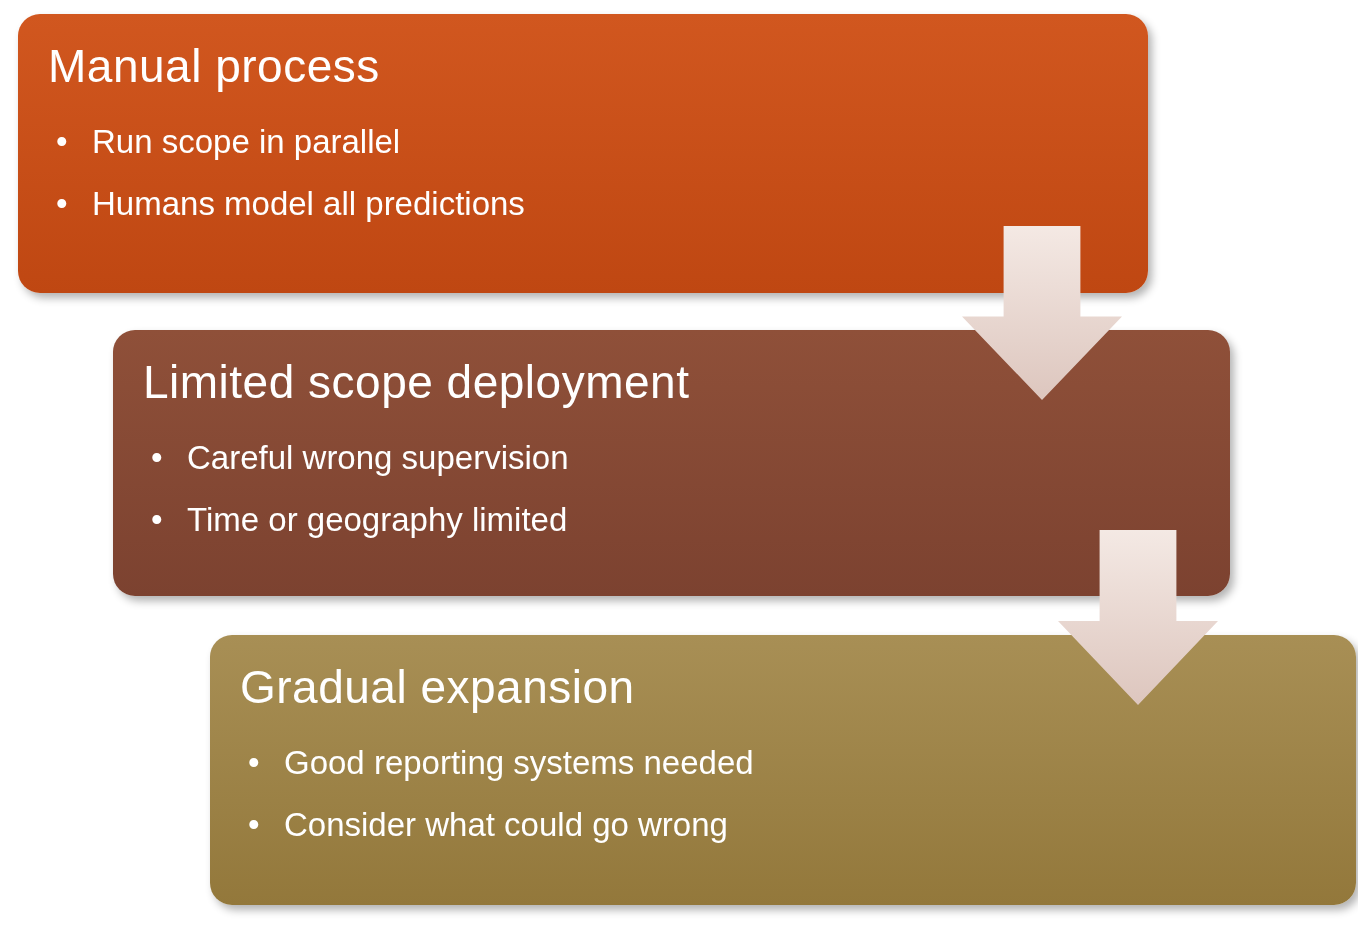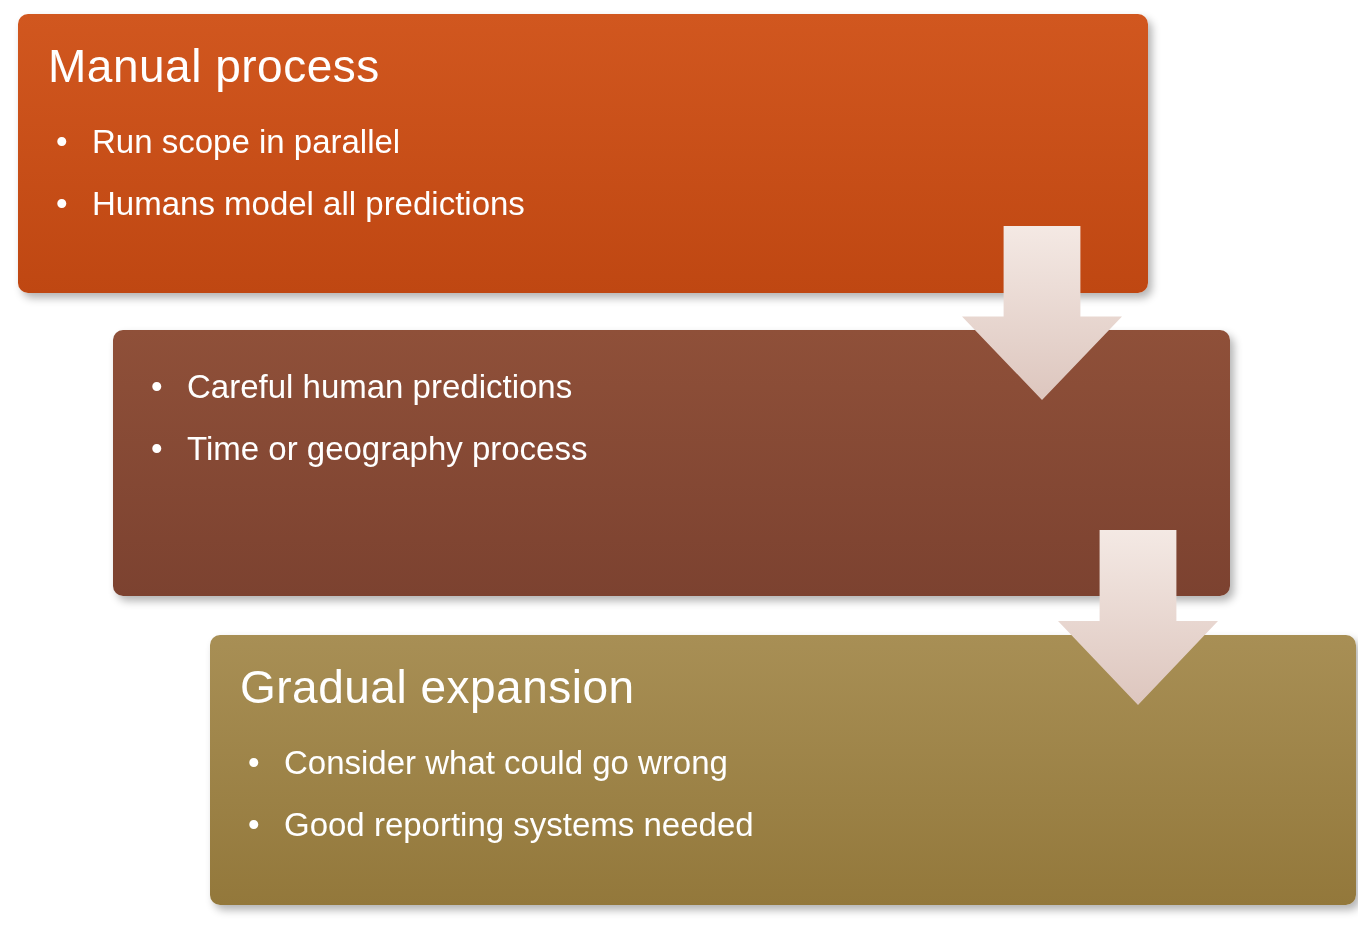--- a/index.html
+++ b/index.html
@@ -10,21 +10,21 @@
   }
   .canvas {
     position: relative;
     width: 1358px;
     height: 928px;
     background: #ffffff;
     overflow: hidden;
   }
   .step-box {
     position: absolute;
-    border-radius: 10px;
+    border-radius: 22px;
     box-shadow: 4px 5px 9px rgba(0,0,0,0.30);
     color: #ffffff;
     box-sizing: border-box;
     padding: 26px 19px 0 30px;
     z-index: 1;
   }
   .step-box.step-0 { left: 18px;  top: 14px;  width: 1130px; height: 279px; }
   .step-box.step-1 { left: 113px; top: 330px; width: 1117px; height: 266px; }
   .step-box.step-2 { left: 210px; top: 635px; width: 1146px; height: 270px; }
 
@@ -71,29 +71,30 @@
     <h2 class="step-title">Manual process</h2>
     <ul class="bullet-list">
       <li class="bullet-item">Run scope in parallel</li>
       <li class="bullet-item">Humans model all predictions</li>
     </ul>
   </div>
 
   <div class="down-arrow arrow-0" style="background: linear-gradient(rgb(244, 233, 228) 0%, rgb(221, 198, 190) 100%);"></div>
 
   <div class="step-box step-1" style="background: linear-gradient(rgb(143, 80, 57) 0%, rgb(124, 66, 48) 100%); color: rgb(255, 255, 255);">
+    <h2 class="step-title">Limited scope deployment</h2>
     <ul class="bullet-list">
-      <li class="bullet-item">Careful human predictions</li>
-      <li class="bullet-item">Time or geography process</li>
+      <li class="bullet-item">Careful wrong supervision</li>
+      <li class="bullet-item">Time or geography limited</li>
     </ul>
   </div>
 
   <div class="down-arrow arrow-1" style="background: linear-gradient(rgb(244, 233, 228) 0%, rgb(221, 198, 190) 100%);"></div>
 
   <div class="step-box step-2" style="background: linear-gradient(rgb(168, 143, 85) 0%, rgb(147, 120, 59) 100%); color: rgb(255, 255, 255);">
     <h2 class="step-title">Gradual expansion</h2>
     <ul class="bullet-list">
+      <li class="bullet-item">Good reporting systems needed</li>
       <li class="bullet-item">Consider what could go wrong</li>
-      <li class="bullet-item">Good reporting systems needed</li>
     </ul>
   </div>
 
 </div>
 
 </body></html>

